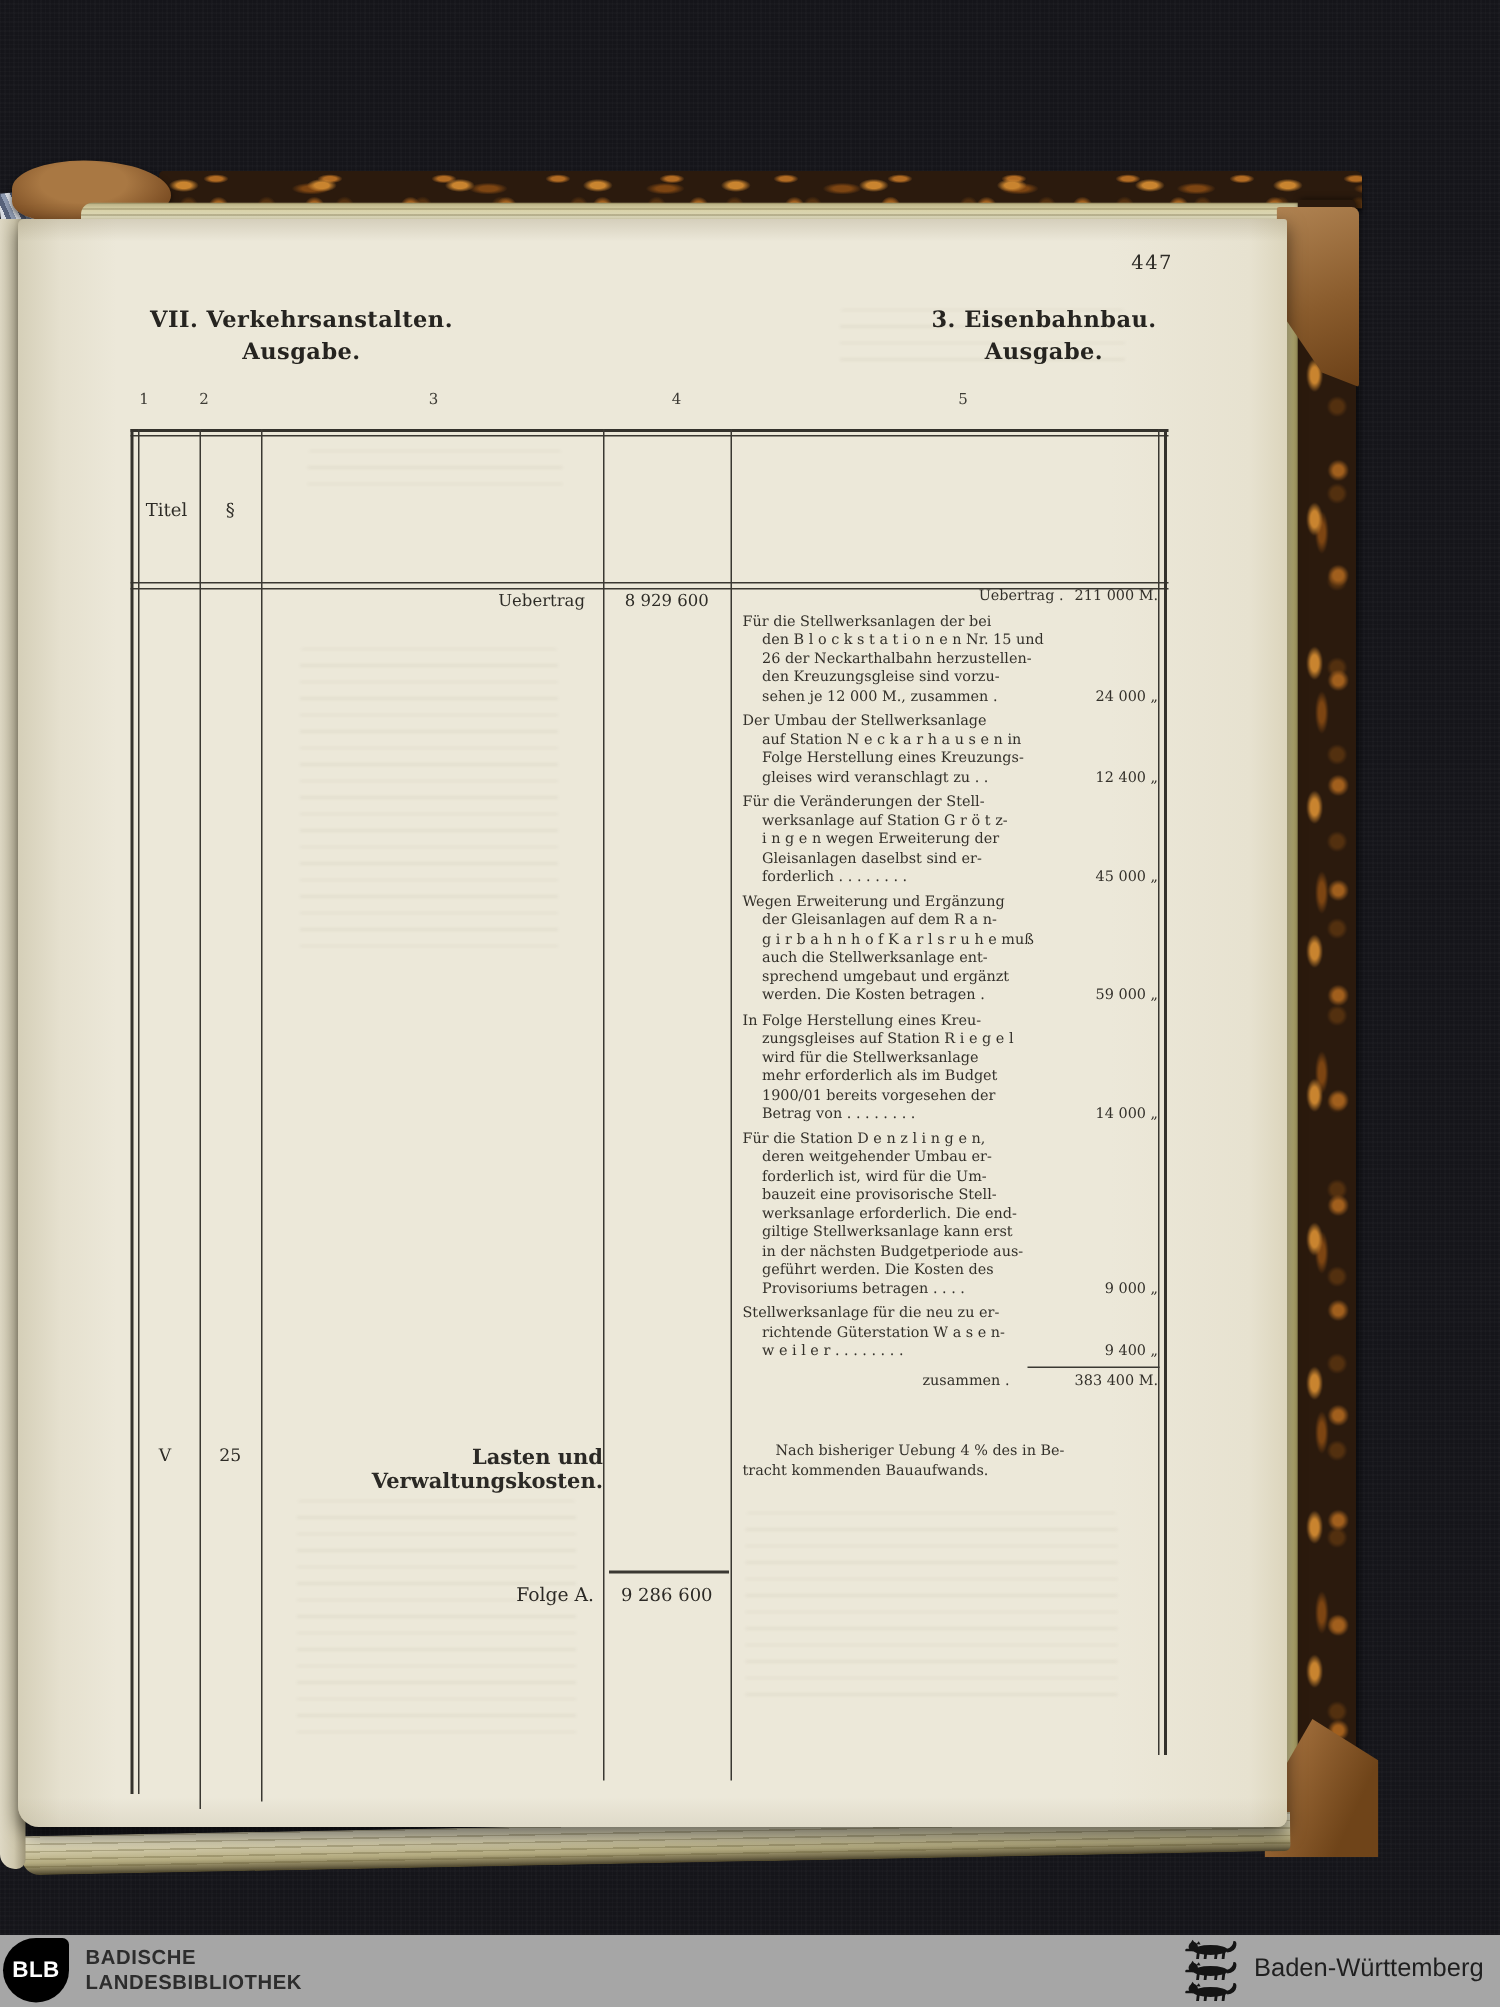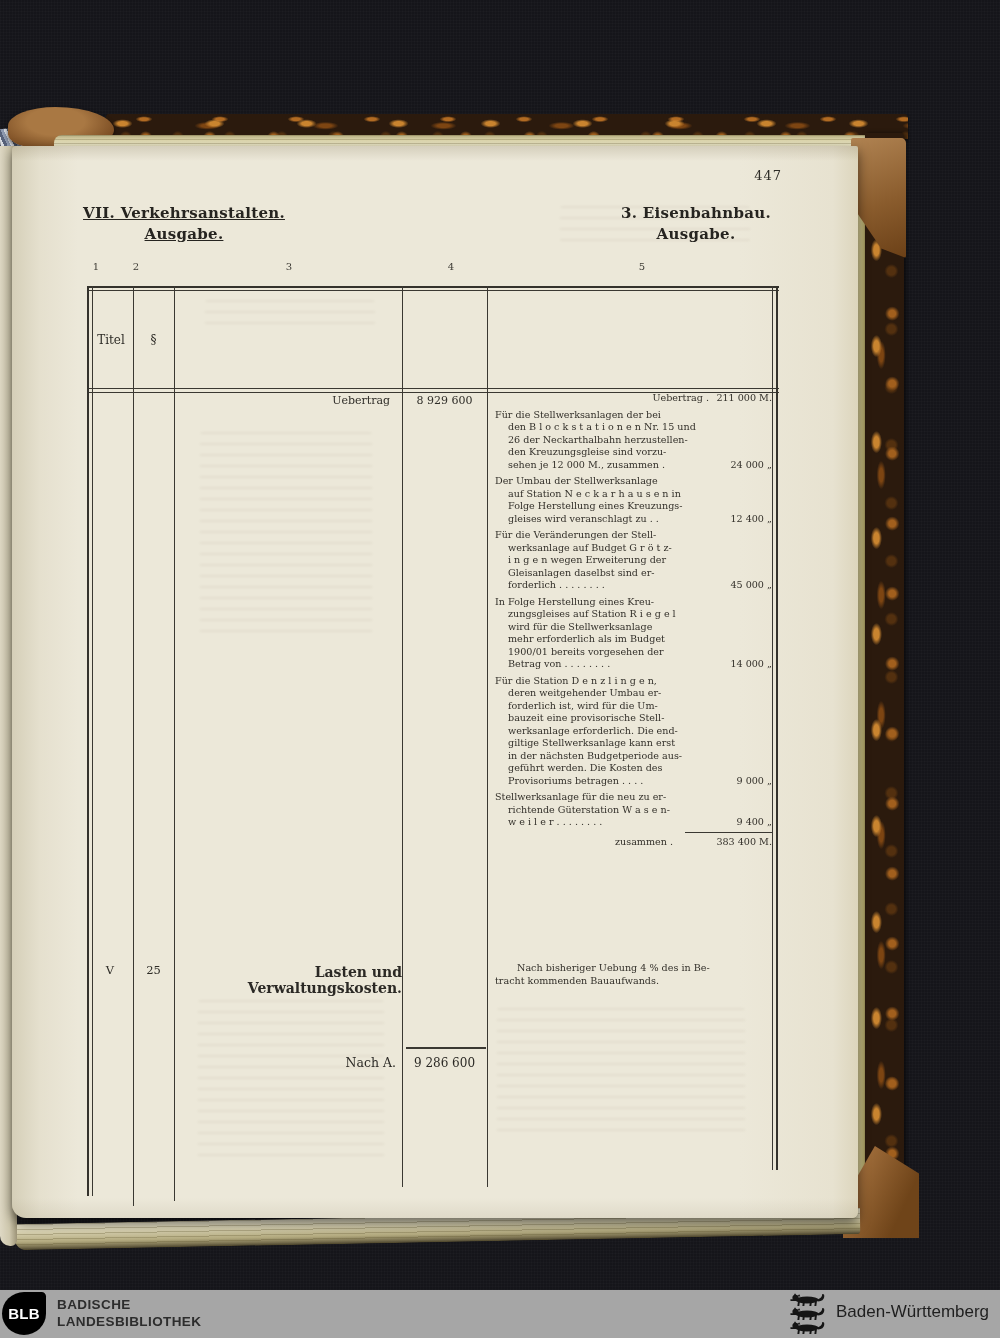--- a/index.html
+++ b/index.html
@@ -61,21 +61,21 @@
     background:
       linear-gradient(180deg, rgba(120,105,70,.20) 0, rgba(120,105,70,0) 15px),
       linear-gradient(0deg, rgba(110,95,60,.10) 0, rgba(110,95,60,0) 20px),
       linear-gradient(90deg,#d5cfb8 0,#e5e0ce 28px,#ece8d9 66px,#ece8d9 86%,#e7e2d0 97%,#dcd5bc 100%);
     box-shadow:0 5px 12px rgba(0,0,0,.55);}
 
   
   .ink{color:#2e2c27;}
   #page-number{left:700px;top:168px;width:82px;text-align:right;font-size:13px;letter-spacing:1px;}
   .page-head{width:204px;text-align:center;font-weight:bold;font-size:15px;line-height:21px;letter-spacing:.3px;color:#262420;}
-  #head-left{left:82px;top:203px;text-decoration:underline;}
+  #head-left{left:99px;top:203px;}
   #head-right{left:594px;top:203px;}
   .colnum{top:261px;font-size:10px;color:#3d3b35;transform:translateX(-50%);}
 
   .rule{background:#34322c;}
   .hairline{background:#3a3832;}
 
   .hcell{display:flex;align-items:center;justify-content:center;font-size:12px;color:#2e2c27;}
   #h-voranschlag{flex-direction:column;justify-content:flex-start;padding-top:8px;line-height:14.5px;}
   #h-voranschlag .b{font-weight:bold;font-size:10.5px;}
   #h-voranschlag .s{font-size:9.5px;}
@@ -181,25 +181,34 @@
     </div>
     <div class="erl-item">
       <div class="erl-text">Der Umbau der Stellwerksanlage
 auf Station N e c k a r h a u s e n  in
 Folge Herstellung eines Kreuzungs-
 gleises wird veranschlagt zu . .</div>
       <span class="erl-amt">12 400 „</span>
     </div>
     <div class="erl-item">
       <div class="erl-text">Für die Veränderungen der Stell-
-werksanlage auf Budget G r ö t z-
+werksanlage auf Station G r ö t z-
 i n g e n  wegen Erweiterung der
 Gleisanlagen daselbst sind er-
 forderlich . . . . . . . .</div>
       <span class="erl-amt">45 000 „</span>
+    </div>
+    <div class="erl-item">
+      <div class="erl-text">Wegen Erweiterung und Ergänzung
+der Gleisanlagen auf dem R a n-
+g i r b a h n h o f  K a r l s r u h e  muß
+auch die Stellwerksanlage ent-
+sprechend umgebaut und ergänzt
+werden.  Die Kosten betragen .</div>
+      <span class="erl-amt">59 000 „</span>
     </div>
     <div class="erl-item">
       <div class="erl-text">In Folge Herstellung eines Kreu-
 zungsgleises auf Station R i e g e l
 wird für die Stellwerksanlage
 mehr erforderlich als im Budget
 1900/01 bereits vorgesehen der
 Betrag von . . . . . . . .</div>
       <span class="erl-amt">14 000 „</span>
     </div>
@@ -227,21 +236,21 @@
       <span class="erl-amt">383 400 M.</span>
     </div>
   </div>
 
   <div class="abs val" style="left:87px;top:963px;width:46px;text-align:center;font-size:11.5px">V</div>
   <div class="abs val" style="left:133px;top:963px;width:41px;text-align:center;font-size:11.5px">25</div>
   <div class="abs" style="left:174px;top:964px;width:228px;text-align:right;font-weight:bold;font-size:14px;color:#2b2925">Lasten und Verwaltungskosten.</div>
   <div class="abs note" style="left:495px;top:961px;width:280px">Nach bisheriger Uebung 4 % des in Be-
 tracht kommenden Bauaufwands.</div>
 
-  <div class="abs" style="left:174px;top:1055px;width:222px;text-align:right;padding-right:6px;font-size:12.5px;color:#2b2925">Nach A.</div>
+  <div class="abs" style="left:174px;top:1055px;width:222px;text-align:right;padding-right:6px;font-size:12.5px;color:#2b2925">Folge A.</div>
   <div class="abs" style="left:402px;top:1056px;width:85px;text-align:center;font-size:12px;color:#2b2925">9 286 600</div>
 
   <div class="abs" id="footer-bar">
     <div id="blb-logo">
       <span>BLB</span>
     </div>
     <div id="library-name">
       <div>BADISCHE</div>
       <div>LANDESBIBLIOTHEK</div>
     </div>

